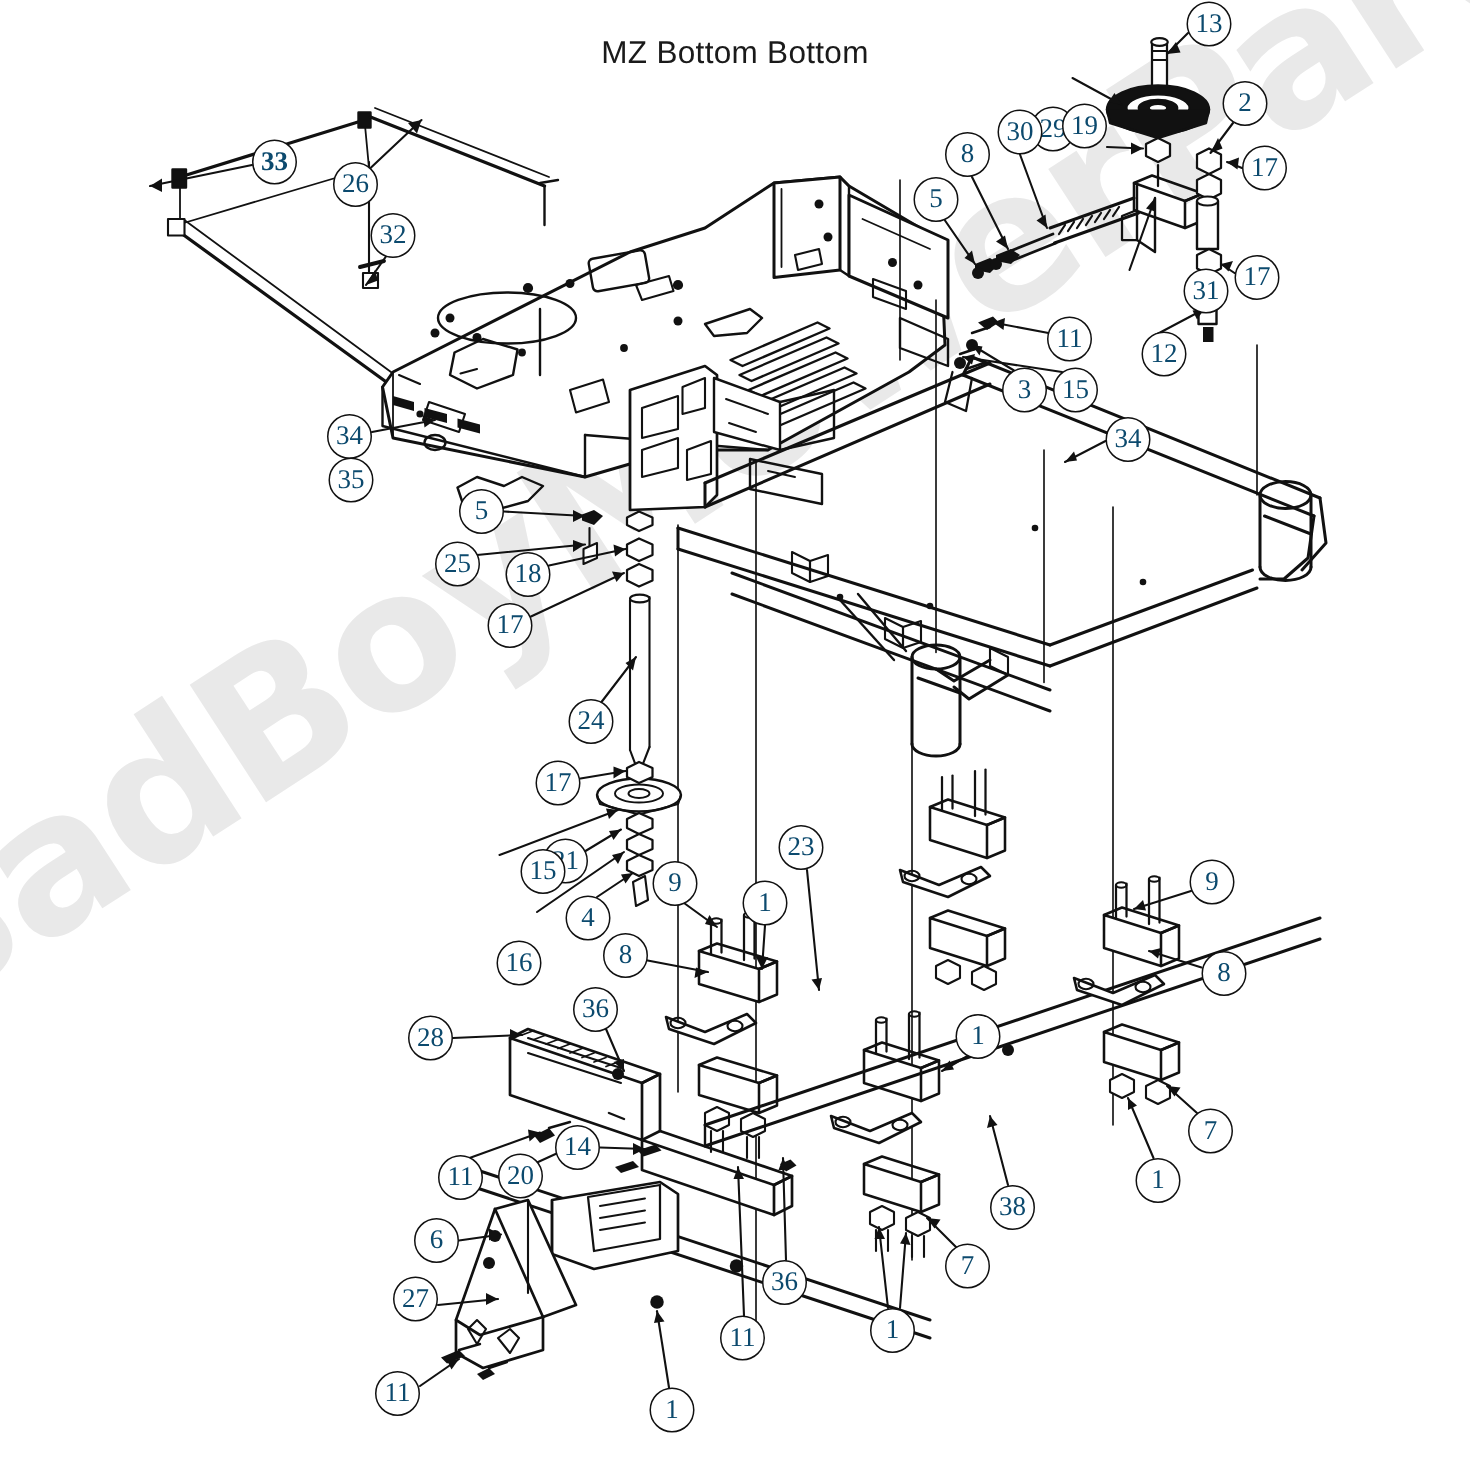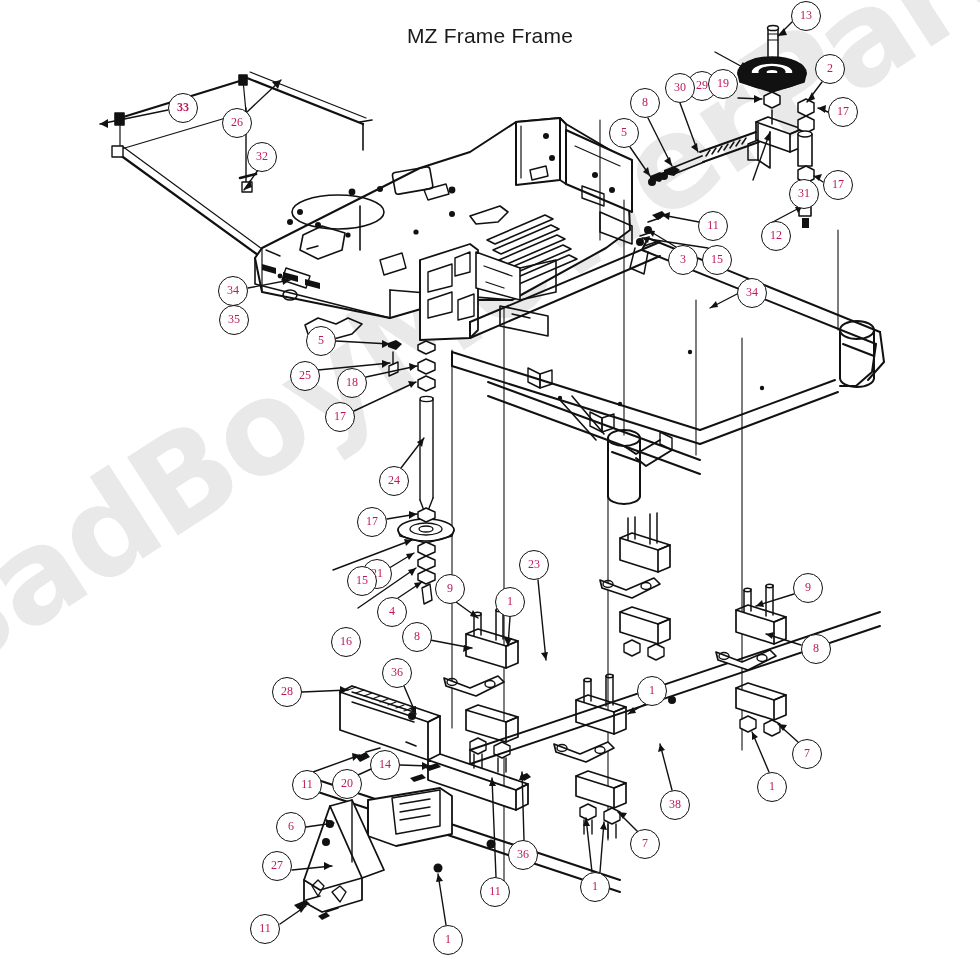--- a/index.html
+++ b/index.html
@@ -51,36 +51,36 @@
   }
   .callout {
     position: absolute;
     width: 30px;
     height: 30px;
     margin-left: -15px;
     margin-top: -15px;
     border: 1.6px solid #111;
     border-radius: 50%;
     background: #ffffff;
-    color: #be185d;
-    font-size: 12px;
+    color: #0c4a6e;
+    font-size: 18px;
     line-height: 27px;
     text-align: center;
     font-family: "Liberation Serif", serif;
     box-sizing: border-box;
   }
 </style>
 </head>
 <body>
 
 <div id="page">
 
   <div id="watermark">BadBoyMowerParts.com</div>
 
-  <div id="title">MZ Frame Frame</div>
+  <div id="title">MZ Bottom Bottom</div>
 
   <svg id="artwork" viewBox="0 0 980 980">
     <g fill="none" stroke="#111" stroke-width="1.6" stroke-linejoin="round" stroke-linecap="round">
 
       <g>
         <path d="M120 118 L243 80" stroke-width="2.2"></path>
         <path d="M118 150 L246 112" stroke-width="1.2"></path>
         <path d="M120 118 L120 150" stroke-width="1.2"></path>
         <path d="M243 80 L246 112" stroke-width="1.2"></path>
         <rect x="115" y="113" width="9" height="12" fill="#111"></rect>

